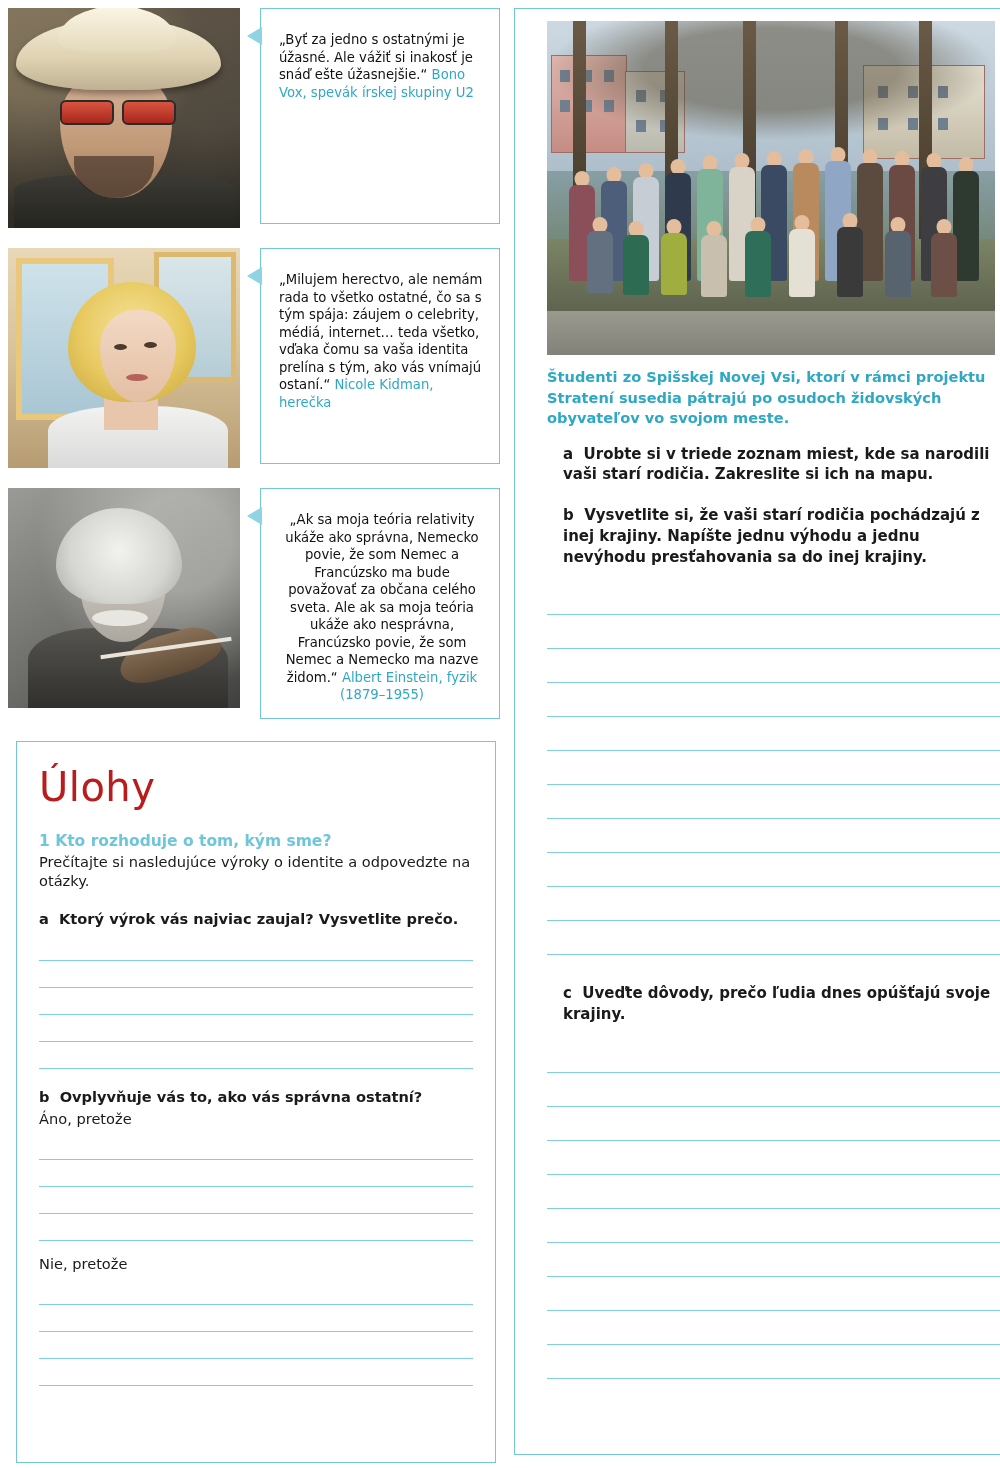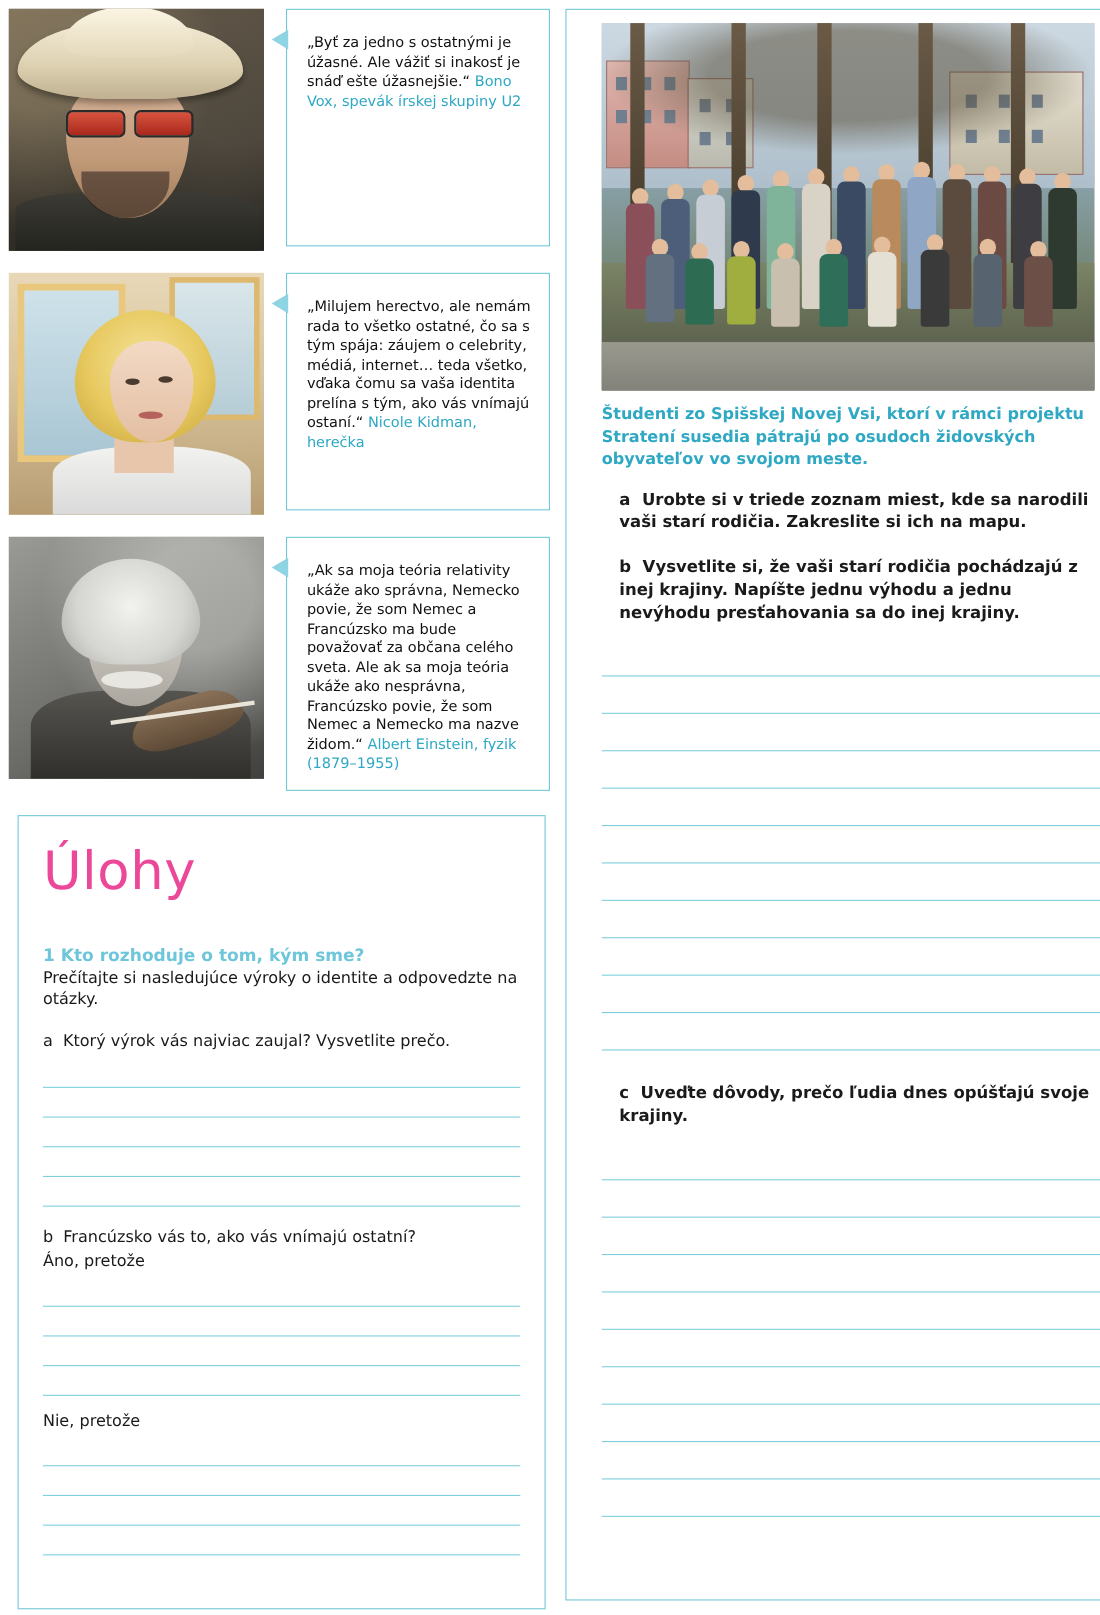--- a/index.html
+++ b/index.html
@@ -28,21 +28,21 @@
     left: 8px;
     top: 8px;
     width: 480px;
   }
 
   .quote-row {
     position: relative;
     margin-bottom: 12px;
     height: 228px;
   }
-  .quote-row.einstein { height: 228px; }
+  .quote-row.einstein { height: 228px; text-align: center; }
 
   .photo {
     position: absolute;
     left: 0;
     top: 0;
     width: 232px;
     height: 220px;
     overflow: hidden;
     background: #777;
   }
@@ -248,41 +248,41 @@
     left: 8px;
     top: 733px;
     width: 480px;
     height: 722px;
     border: 1px solid #73c8d8;
     box-sizing: border-box;
     padding: 22px 22px 10px 22px;
     background: #fff;
   }
   .ulohy h1 {
-    margin: 0 0 40px 0;
-    font-size: 48px;
+    margin: 0 0 22px 0;
+    font-size: 40px;
     font-weight: 400;
-    color: #ec4899;
+    color: #b91c1c;
     letter-spacing: .5px;
   }
   .task-head {
     color: #6ec6da;
     font-size: 15.5px;
     font-weight: bold;
     margin: 0 0 2px 0;
   }
   .para {
     font-size: 14.6px;
     line-height: 1.32;
     margin: 0 0 6px 0;
   }
   .sub {
     font-size: 14.6px;
     line-height: 1.32;
-    font-weight: normal;
+    font-weight: bold;
     margin: 18px 0 4px 0;
   }
   .plain {
     font-size: 14.6px;
     margin: 2px 0 4px 0;
   }
   .lines { margin-top: 6px; }
   .line {
     border-bottom: 1.4px solid #7fd0de;
     height: 26px;
@@ -471,21 +471,21 @@
       <div class="lines">
         <div class="line"></div>
         <div class="line"></div>
         <div class="line"></div>
         <div class="line"></div>
         <div class="line"></div>
       </div>
 
       <p class="sub">
         <span>b</span>
-        &nbsp;<span>Francúzsko vás to, ako vás vnímajú ostatní?</span>
+        &nbsp;<span>Ovplyvňuje vás to, ako vás správna ostatní?</span>
       </p>
       <p class="plain">Áno, pretože</p>
       <div class="lines">
         <div class="line"></div>
         <div class="line"></div>
         <div class="line"></div>
         <div class="line"></div>
       </div>
 
       <p class="plain" style="margin-top:14px">Nie, pretože</p>

